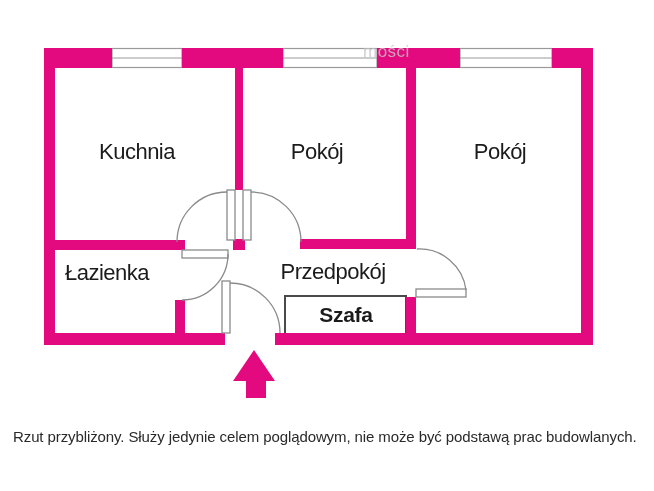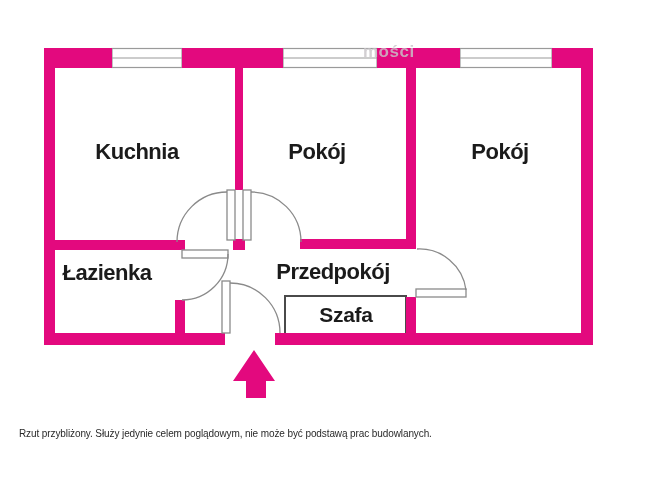--- a/index.html
+++ b/index.html
@@ -3,36 +3,36 @@
 <meta charset="utf-8">
 <style>
   html,body{margin:0;padding:0;background:#ffffff;}
   #screen{
     position:relative;width:654px;height:491px;background:#ffffff;overflow:hidden;
     font-family:"Liberation Sans","DejaVu Sans",sans-serif;
   }
   #plan-svg{position:absolute;left:0;top:0;}
   .room-label{
     position:absolute;transform:translate(-50%,-50%);
-    font-weight:bold;font-size:22px;letter-spacing:-0.5px;
+    font-weight:normal;font-size:22px;letter-spacing:-0.5px;
     color:var(--label,#1b1b1b);white-space:nowrap;text-align:center;
   }
   .closet-label{
     position:absolute;transform:translate(-50%,-50%);
     font-weight:bold;font-size:21px;letter-spacing:-0.3px;
     color:var(--label,#1b1b1b);white-space:nowrap;
   }
   #watermark{
     position:absolute;left:363px;top:42px;
-    font-size:17px;font-weight:bold;letter-spacing:0.5px;
+    font-size:17px;font-weight:normal;letter-spacing:0.5px;
     color:rgba(200,197,200,0.82);white-space:nowrap;
   }
   #caption{
-    position:absolute;left:19px;top:428px;width:634px;
-    font-size:10px;letter-spacing:-0.1px;color:#2a2a2a;white-space:nowrap;
+    position:absolute;left:13px;top:428px;width:634px;
+    font-size:15px;letter-spacing:-0.1px;color:#2a2a2a;white-space:nowrap;
   }
 </style>
 </head>
 <body>
 
 <div id="screen" style="--wall: #E3097E; --door-line: #8a8a8a; --window-line: #9a9a9a; --closet-border: #4a4a4a; --label: #1b1b1b;">
 
   <svg id="plan-svg" width="654" height="491" viewBox="0 0 654 491" style="--wall: #E3097E;">
 
     <g fill="#ffffff" stroke="var(--window-line,#9a9a9a)" stroke-width="1.2">

